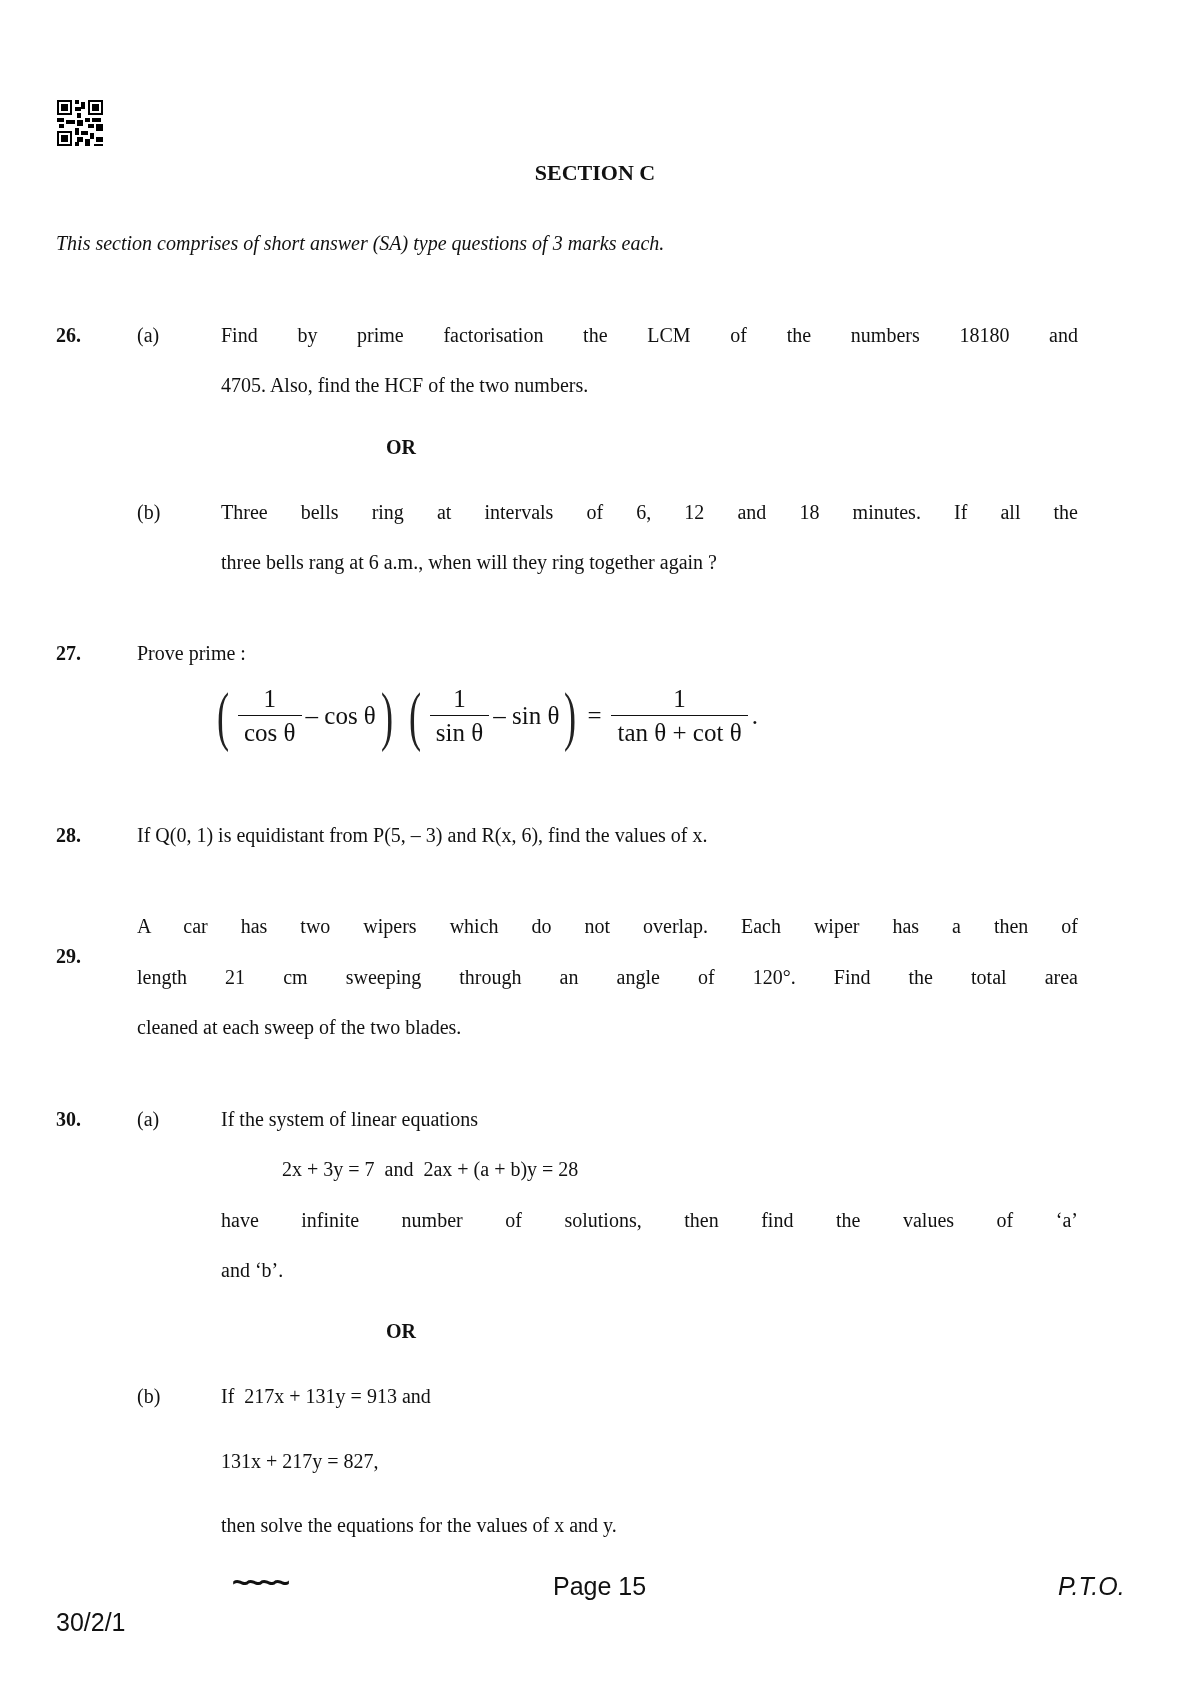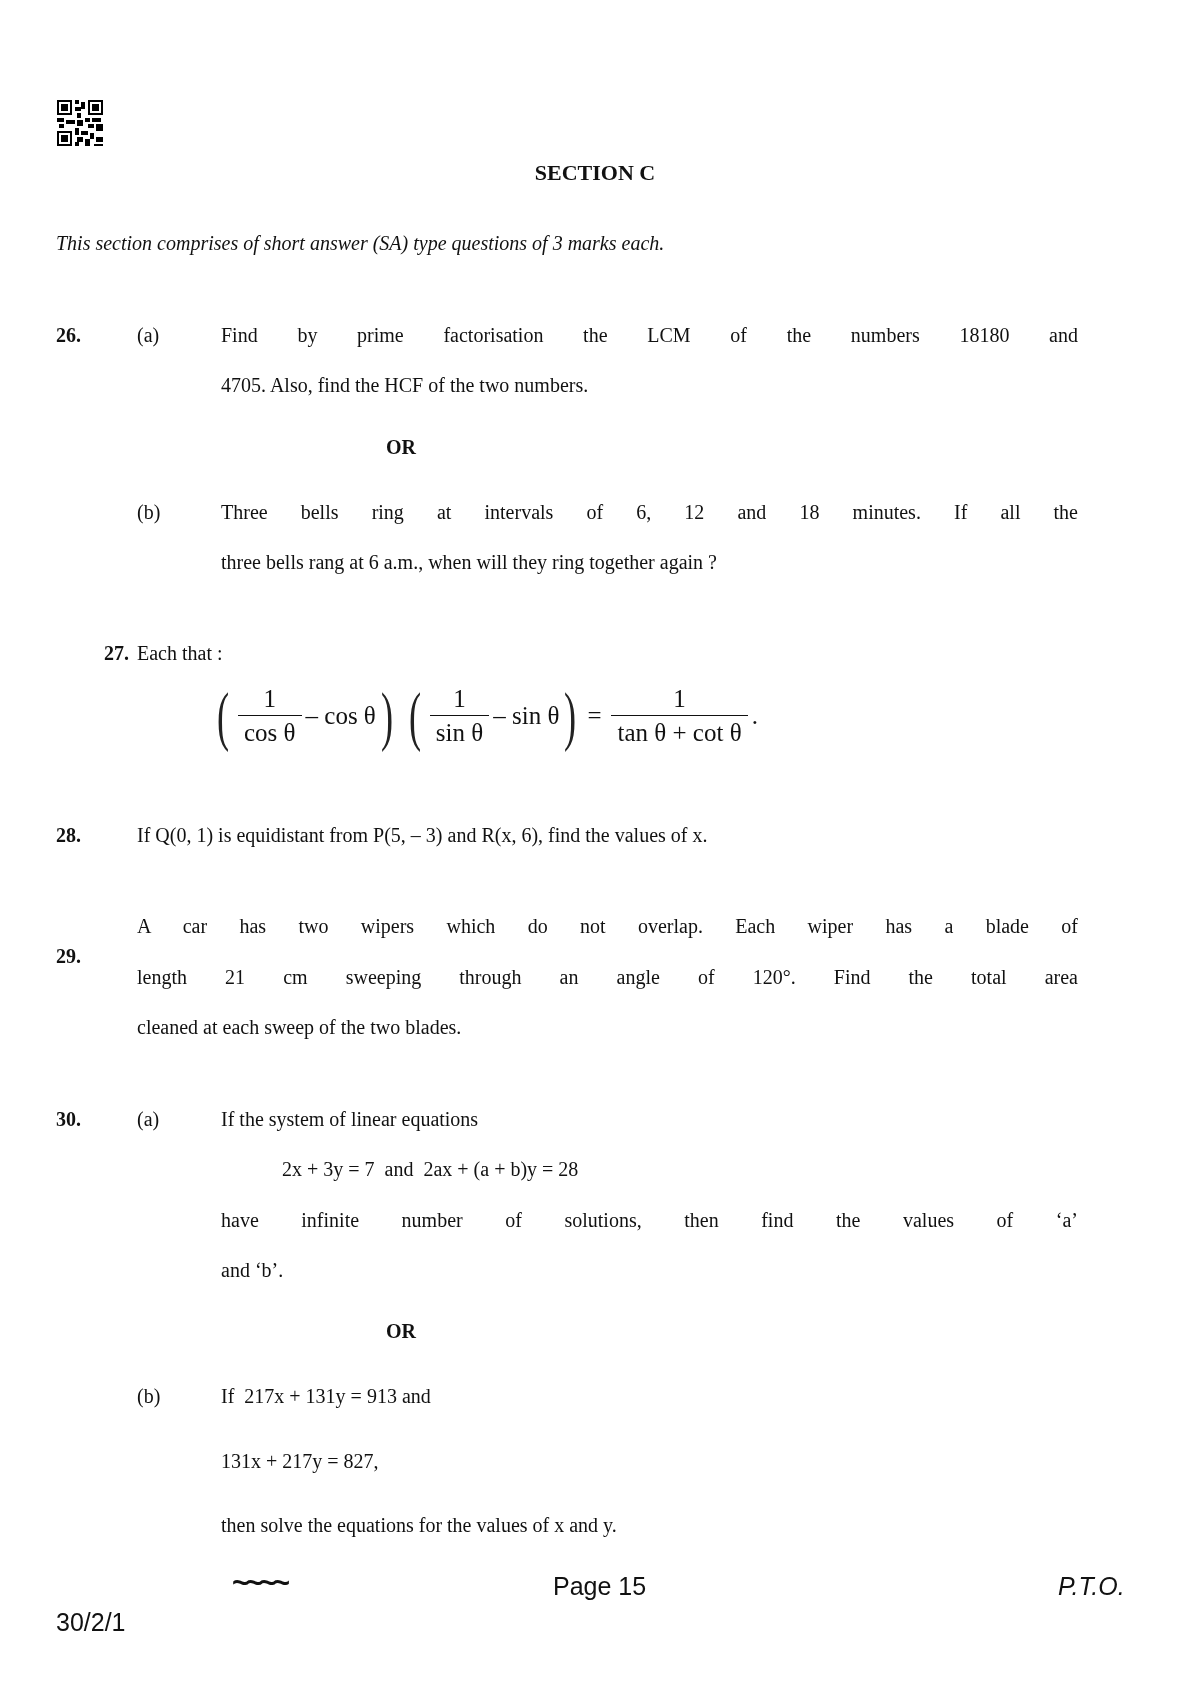--- a/index.html
+++ b/index.html
@@ -72,22 +72,22 @@
   <div class="abs txt" style="left:137px; top:320px;">(a)</div>
   <div class="abs txt justify" style="left:221px; top:320px; width:857px;">Find by prime factorisation the LCM of the numbers 18180 and</div>
   <div class="abs txt" style="left:221px; top:370px;">4705. Also, find the HCF of the two numbers.</div>
   <div class="abs txt or" style="left:386px; top:432px;">OR</div>
   <div class="abs txt" style="left:137px; top:497px;">(b)</div>
   <div class="abs txt justify" style="left:221px; top:497px; width:857px;">Three bells ring at intervals of 6, 12 and 18 minutes. If all the</div>
   <div class="abs txt" style="left:221px; top:547px;text-align:right;">three bells rang at 6 a.m., when will they ring together again ?</div>
 </div>
 
 <div>
-  <div class="abs txt qnum" style="left:56px; top:638px;margin-left:48px;">27.</div>
-  <div class="abs txt" style="left:137px; top:638px;">Each that :</div>
+  <div class="abs txt qnum" style="left:56px; top:638px;">27.</div>
+  <div class="abs txt" style="left:137px; top:638px;">Prove prime :</div>
   <div class="abs formula">
     <span class="paren">(</span>
     <span class="frac">
       <span class="num">1</span>
       <span class="den">cos θ</span>
     </span>
     <span>– cos θ</span>
     <span class="paren">)</span>
     <span style="width:6px;display:inline-block"></span>
     <span class="paren">(</span>
@@ -106,21 +106,21 @@
   </div>
 </div>
 
 <div>
   <div class="abs txt qnum" style="left:56px; top:820px;">28.</div>
   <div class="abs txt" style="left:137px; top:820px;">If Q(0, 1) is equidistant from P(5, – 3) and R(x, 6), find the values of x.</div>
 </div>
 
 <div>
   <div class="abs txt qnum" style="left:56px; top:911px;margin-top:30px;">29.</div>
-  <div class="abs txt justify" style="left:137px; top:911px; width:941px;">A car has two wipers which do not overlap. Each wiper has a blade of</div>
+  <div class="abs txt justify" style="left:137px; top:911px; width:941px;">A car has two wipers which do not overlap. Each wiper has a then of</div>
   <div class="abs txt justify" style="left:137px; top:962px; width:941px;">length 21 cm sweeping through an angle of 120°. Find the total area</div>
   <div class="abs txt" style="left:137px; top:1012px;">cleaned at each sweep of the two blades.</div>
 </div>
 
 <div>
   <div class="abs txt qnum" style="left:56px; top:1104px;">30.</div>
   <div class="abs txt" style="left:137px; top:1104px;">(a)</div>
   <div class="abs txt" style="left:221px; top:1104px;">If the system of linear equations</div>
   <div class="abs txt" style="left:282px; top:1154px; white-space:pre;">2x + 3y = 7  and  2ax + (a + b)y = 28</div>
   <div class="abs txt justify" style="left:221px; top:1205px; width:857px;">have infinite number of solutions, then find the values of ‘a’</div>

